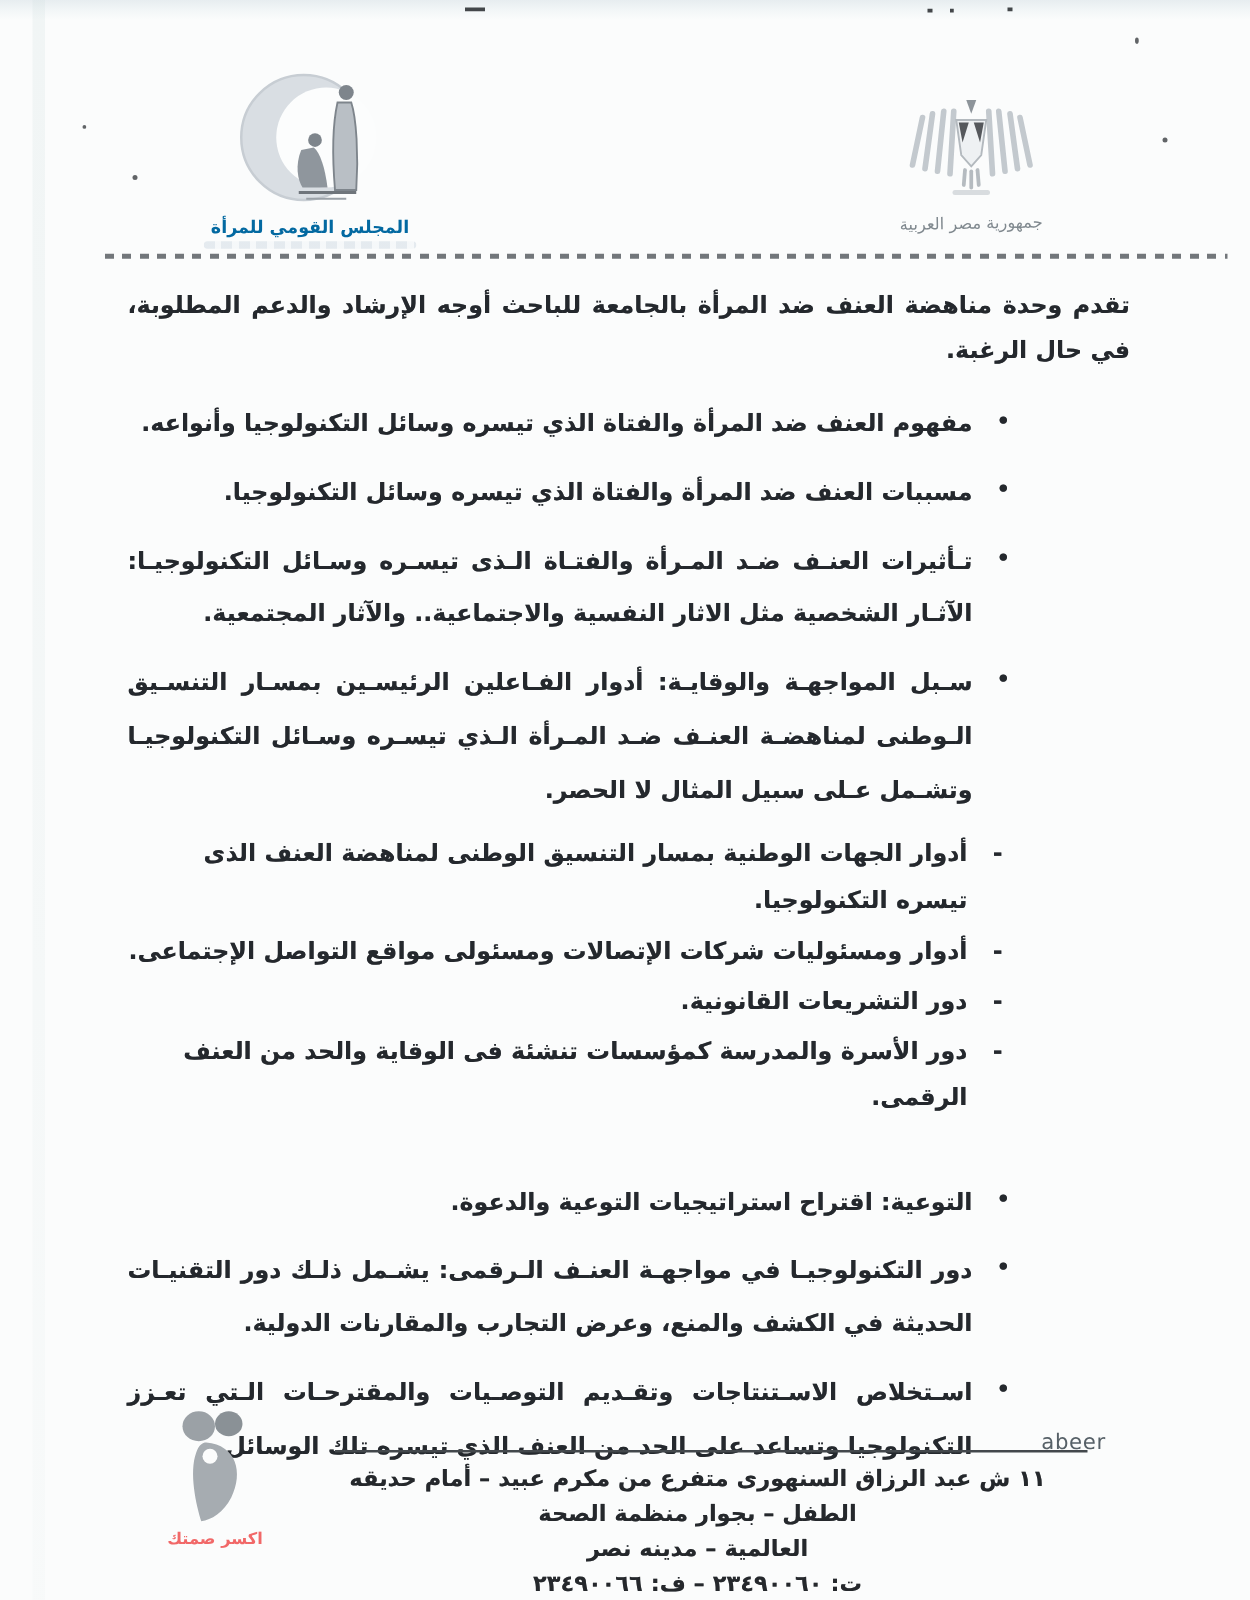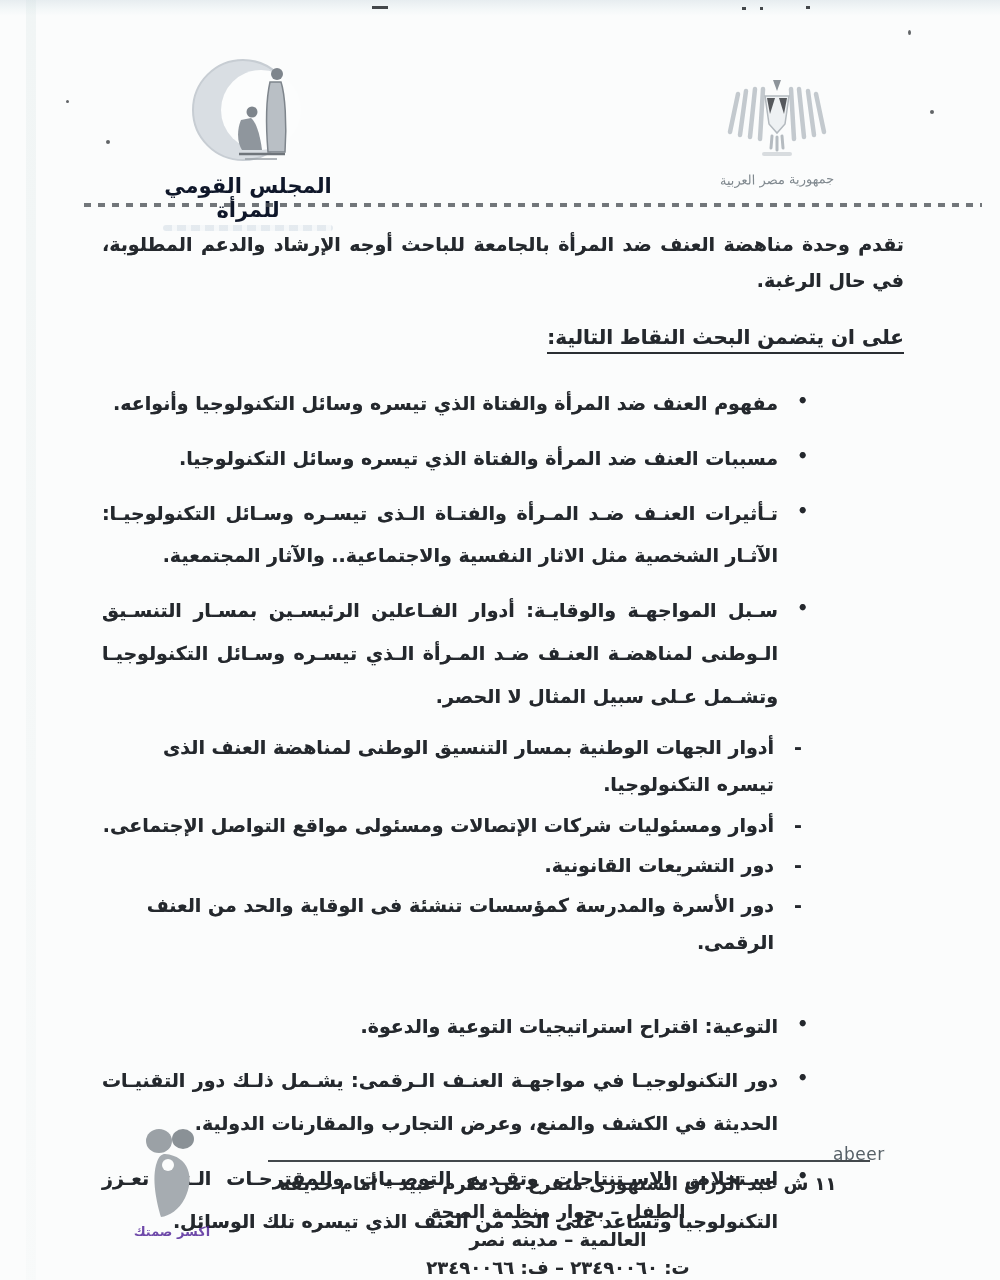--- a/index.html
+++ b/index.html
@@ -11,21 +11,21 @@
   
   .scan-top{position:absolute;top:0;left:0;right:0;height:16px;
     background:linear-gradient(180deg,#e7edf0 0%,#f3f7f8 55%,#fbfcfc 100%);}
   .scan-left{position:absolute;top:0;left:26px;width:10px;height:100%;
     background:linear-gradient(180deg,rgba(210,224,224,.25),rgba(210,224,224,.08));}
   .speck{position:absolute;background:#2e3235;border-radius:50%;opacity:.75;}
   .tspeck{position:absolute;background:#24282c;opacity:.85;}
 
   
   .ncw-logo{position:absolute;top:58px;left:148px;width:200px;text-align:center;}
-  .ncw-title{margin-top:2px;font-size:21px;font-weight:700;color:#0f172a;
+  .ncw-title{margin-top:2px;font-size:14px;font-weight:700;color:#0369a1;
     direction:rtl;letter-spacing:.5px;}
   .ncw-smudge{margin:3px auto 0;width:170px;height:6px;border-radius:3px;
     background:repeating-linear-gradient(90deg,#dfe6ec 0 9px,#f4f7f9 9px 14px);opacity:.8;}
   .emblem{position:absolute;top:76px;left:702px;width:150px;text-align:center;}
   .emblem-caption{margin-top:8px;font-size:13px;color:#80898f;direction:rtl;
     letter-spacing:1px;transform:rotate(-1deg);}
   .dashed-sep{position:absolute;top:203px;left:84px;width:898px;height:4px;
     background:repeating-linear-gradient(90deg,#50555a 0 7px,transparent 7px 14px);
     opacity:.8;}
 
@@ -44,21 +44,21 @@
   .bullet-list .marker{flex:0 0 30px;font-size:17px;}
   .bullet-list .item-text{flex:1;text-align:justify;}
   .dash-list{padding-right:102px;margin-top:6px;}
   .dash-list li{display:flex;align-items:flex-start;margin-bottom:3px;line-height:1.95;}
   .dash-list .marker{flex:0 0 28px;}
   .dash-list .item-text{flex:1;text-align:right;}
   .bullet-list.second{margin-top:44px;}
 
   
   .silence-logo{position:absolute;top:1126px;left:116px;width:112px;text-align:center;}
-  .silence-caption{margin-top:2px;font-size:13px;font-weight:700;color:#4c1d95;
+  .silence-caption{margin-top:2px;font-size:13px;font-weight:700;color:#ef4444;
     direction:rtl;opacity:.8;letter-spacing:2px;}
   .footer-rule{position:absolute;top:1160px;left:268px;width:602px;height:0;
     border-top:2px solid #43484c;}
   .handwritten{position:absolute;top:1144px;left:833px;font-size:17px;color:#566067;
     letter-spacing:.5px;}
   .address{position:absolute;top:1170px;left:258px;width:600px;direction:rtl;
     text-align:center;font-size:18px;font-weight:700;color:#25282c;line-height:1.55;
     text-shadow:0 0 .4px rgba(36,40,45,.5);}
 </style>
 </head>
@@ -117,21 +117,20 @@
       <rect x="45" y="76" width="30" height="4" rx="2" fill="#d8dcdf"></rect>
     </svg>
     <div class="emblem-caption">جمهورية مصر العربية</div>
   </div>
 
   <div class="dashed-sep"></div>
 
   <div class="doc-body">
     <p class="intro">تقدم وحدة مناهضة العنف ضد المرأة بالجامعة للباحث أوجه الإرشاد والدعم المطلوبة، في حال الرغبة.</p>
 
-    <h2 class="heading"><span>على ان يتضمن البحث النقاط التالية:</span></h2>
 
     <ul class="bullet-list">
       <li>
         <span class="marker">•</span>
         <span class="item-text">مفهوم العنف ضد المرأة والفتاة الذي تيسره وسائل التكنولوجيا وأنواعه.</span>
       </li>
       <li>
         <span class="marker">•</span>
         <span class="item-text">مسببات العنف ضد المرأة والفتاة الذي تيسره وسائل التكنولوجيا.</span>
       </li>

